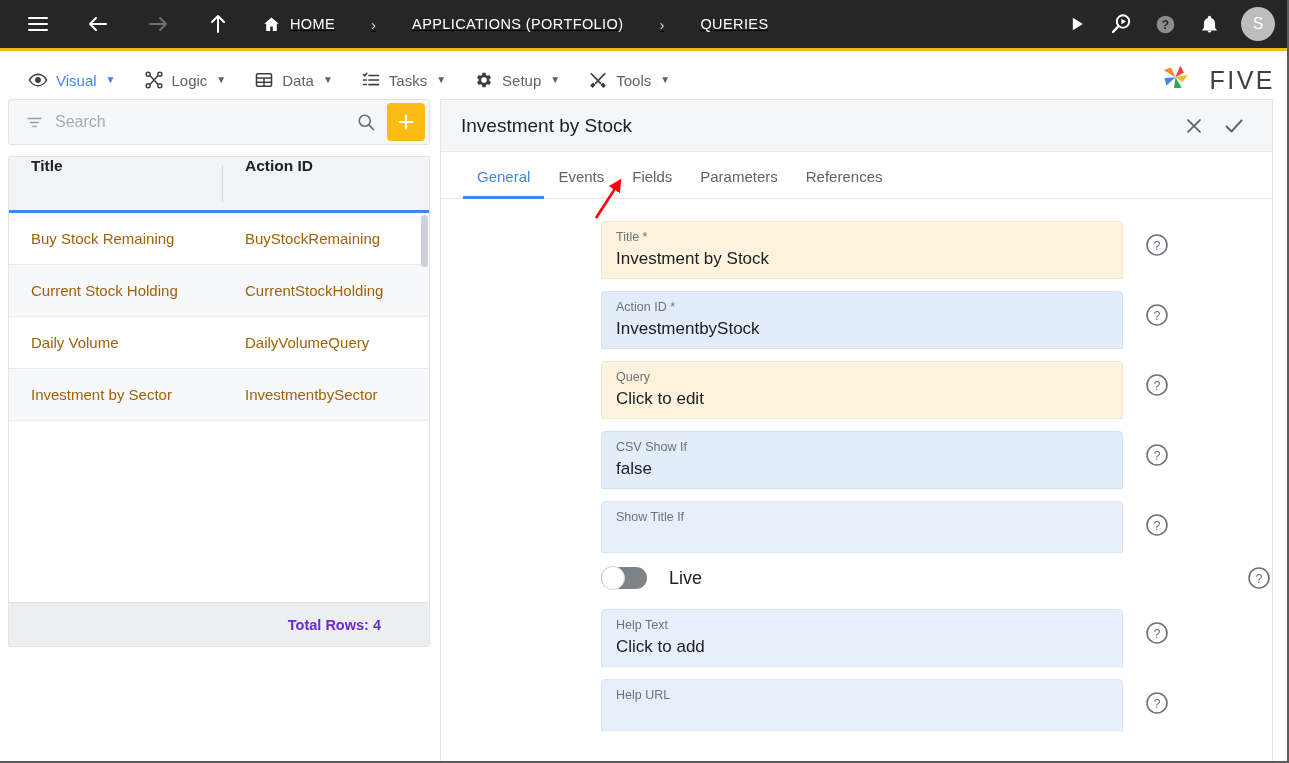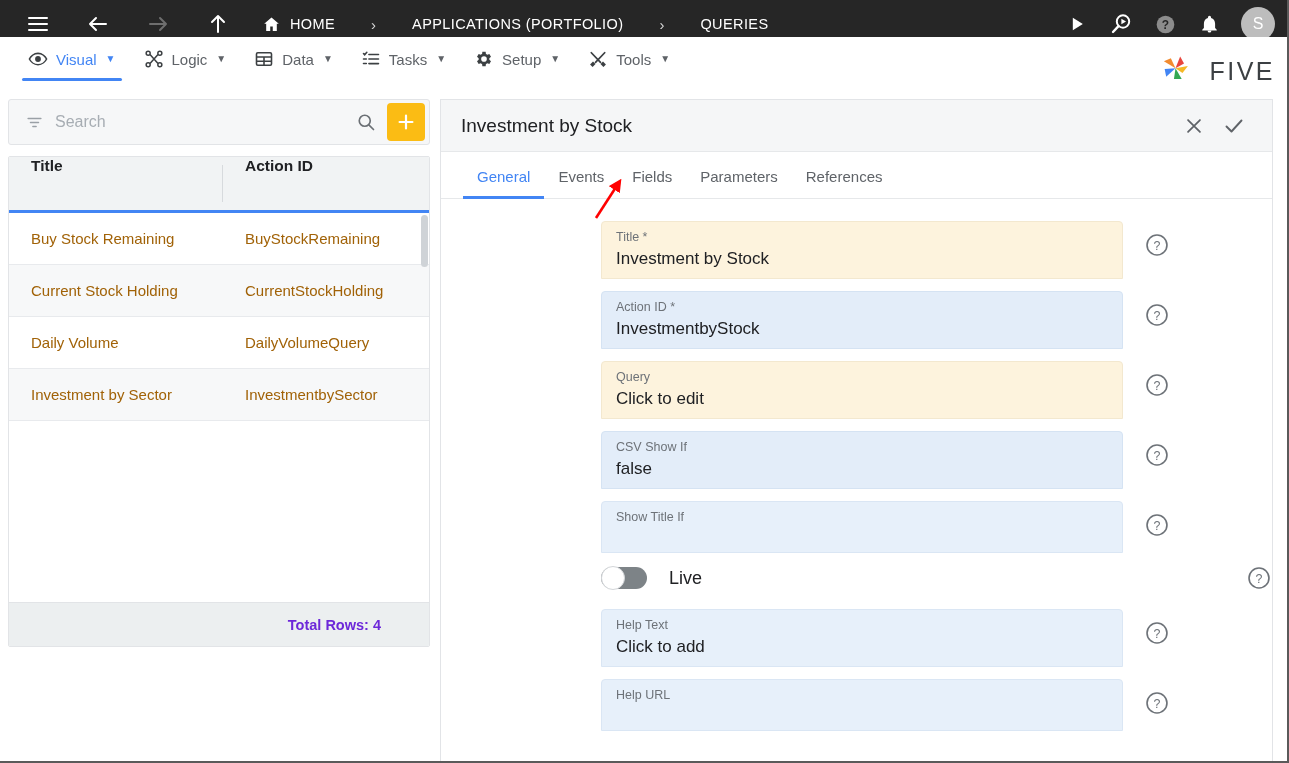--- a/index.html
+++ b/index.html
@@ -20,21 +20,21 @@
   }
 
   
   .topbar {
     position: absolute; left: 0; top: 0;
     width: 1289px; height: 48px;
     background: #262626;
     display: flex; align-items: center;
     padding: 0 12px 0 16px;
   }
-  .topbar-left { display: flex; align-items: center; gap: 16px; flex: 1 1 auto; min-width: 0; }
+  .topbar-left { display: flex; align-items: center; gap: 16px; flex: 1 1 auto; min-width: 0; text-decoration: underline; }
   .topbar-right { display: flex; align-items: center; gap: 0; flex: 0 0 auto; }
   .tb-icon {
     width: 44px; height: 44px;
     display: flex; align-items: center; justify-content: center;
     color: #ffffff;
     flex: 0 0 auto;
   }
   .tb-icon.disabled { color: #6e6e6e; }
   .tb-icon svg { display: block; }
   .crumb {
@@ -57,21 +57,21 @@
     display: flex; align-items: center; justify-content: center;
     font-size: 16px; margin-left: 10px; margin-right: 2px;
   }
   .yellow-rule {
     position: absolute; left: 0; top: 48px;
     width: 1289px; height: 3px; background: #f5b825;
   }
 
   
   .menubar {
-    position: absolute; left: 0; top: 37px;
+    position: absolute; left: 0; top: 58px;
     width: 1289px; height: 44px;
     background: #ffffff;
     display: flex; align-items: center;
     padding-left: 14px;
   }
   .menu-item {
     display: flex; align-items: center; gap: 8px;
     height: 44px; padding: 0 14px;
     color: #5f6368; font-size: 15px;
     position: relative;
@@ -80,21 +80,21 @@
   .menu-item.active { color: #4285f4; }
   .menu-item.active .m-ico { color: #3c4043; }
   .menu-item.active::after {
     content: ""; position: absolute; left: 8px; right: 8px; bottom: 0;
     height: 3px; background: #4285f4; border-radius: 2px;
   }
   .m-ico { color: #3c4043; display: flex; align-items: center; }
   .brand {
     position: absolute; right: 14px; top: 50%;
     transform: translateY(-50%);
-    display: flex; align-items: center; gap: 18px; margin-top: 12px;
+    display: flex; align-items: center; gap: 18px;
   }
   .brand-text {
     font-size: 25px; letter-spacing: 2.5px; color: #3c4043;
     font-family: "Liberation Sans", sans-serif; font-weight: 400;
   }
 
   
   .sidebar {
     position: absolute; left: 8px; top: 99px;
     width: 422px; height: 548px;

